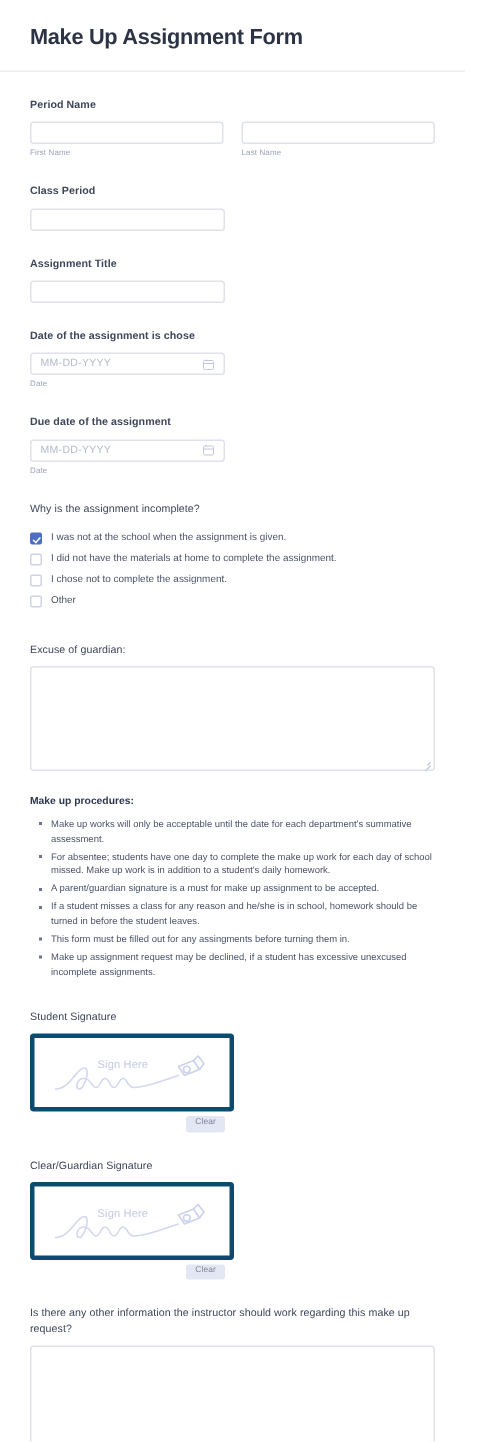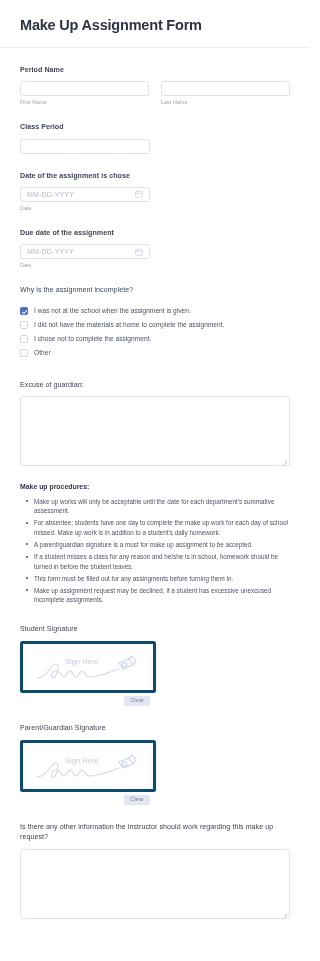--- a/index.html
+++ b/index.html
@@ -253,20 +253,24 @@
           <div class="sublabel">Last Name</div>
         </div>
       </div>
     </div>
 
     <div class="field">
       <div class="label">Class Period</div>
       <div class="input narrow"></div>
     </div>
 
+    <div class="field">
+      <div class="label">Assignment Title</div>
+      <div class="input narrow"></div>
+    </div>
 
     <div class="field">
       <div class="label">Date of the assignment is chose</div>
       <div class="input date">
         <span class="date-ph">MM-DD-YYYY</span>
         <span class="cal-icon">
           <svg width="8" height="8" viewBox="0 0 12 12">
             <rect x="1" y="2" width="10" height="9" rx="1.2" fill="none" stroke="#c3c9dc" stroke-width="1"></rect>
             <line x1="1" y1="5" x2="11" y2="5" stroke="#c3c9dc" stroke-width="1"></line>
             <line x1="3.5" y1="1" x2="3.5" y2="3" stroke="#c3c9dc" stroke-width="1"></line>
@@ -342,21 +346,21 @@
           <path d="M106 15 L109 12 L113 17 L110 21" fill="none" stroke="#ccd2ea" stroke-width="1.1" stroke-linejoin="round"></path>
         </svg>
         <span class="sig-text">Sign Here</span>
       </div>
       <div class="clear-row">
         <span class="clear-btn">Clear</span>
       </div>
     </div>
 
     <div class="field">
-      <div class="label q-label">Parent/Guardian Signature</div>
+      <div class="label q-label">Clear/Guardian Signature</div>
       <div class="sig-pad">
         <svg class="sig-art" viewBox="0 0 130 46">
           <path d="M14 34 C24 34, 28 20, 33 20 C38 20, 33 34, 30 34 C27 34, 28 27, 33 27 C38 27, 38 33, 41 33 C44 33, 44 27, 47 27 C50 27, 50 33, 53 33 C56 33, 56 27, 59 27 C62 27, 62 33, 66 33 C76 33, 86 28, 96 25" fill="none" stroke="#d3d8ee" stroke-width="1.1" stroke-linecap="round"></path>
           <path d="M96 19 L106 15 L110 21 L100 25 Z" fill="none" stroke="#ccd2ea" stroke-width="1.1" stroke-linejoin="round"></path>
           <circle cx="101.5" cy="21" r="2.2" fill="none" stroke="#ccd2ea" stroke-width="1.1"></circle>
           <path d="M106 15 L109 12 L113 17 L110 21" fill="none" stroke="#ccd2ea" stroke-width="1.1" stroke-linejoin="round"></path>
         </svg>
         <span class="sig-text">Sign Here</span>
       </div>
       <div class="clear-row">

